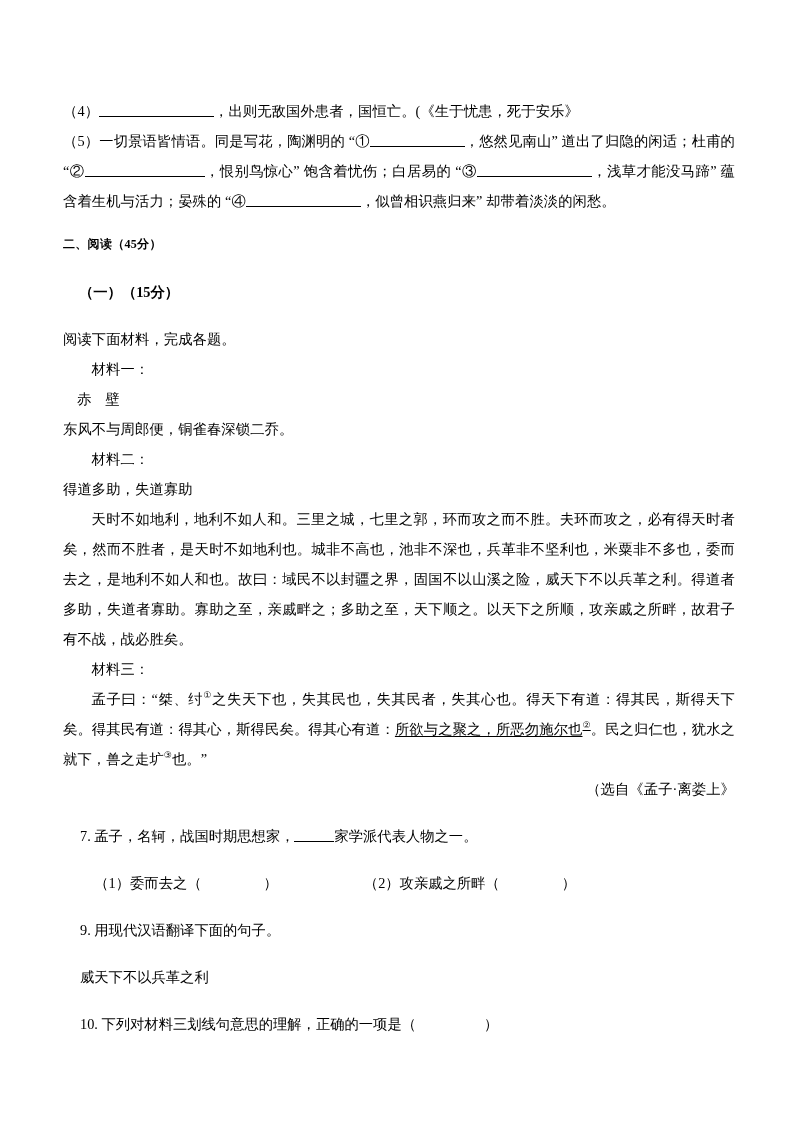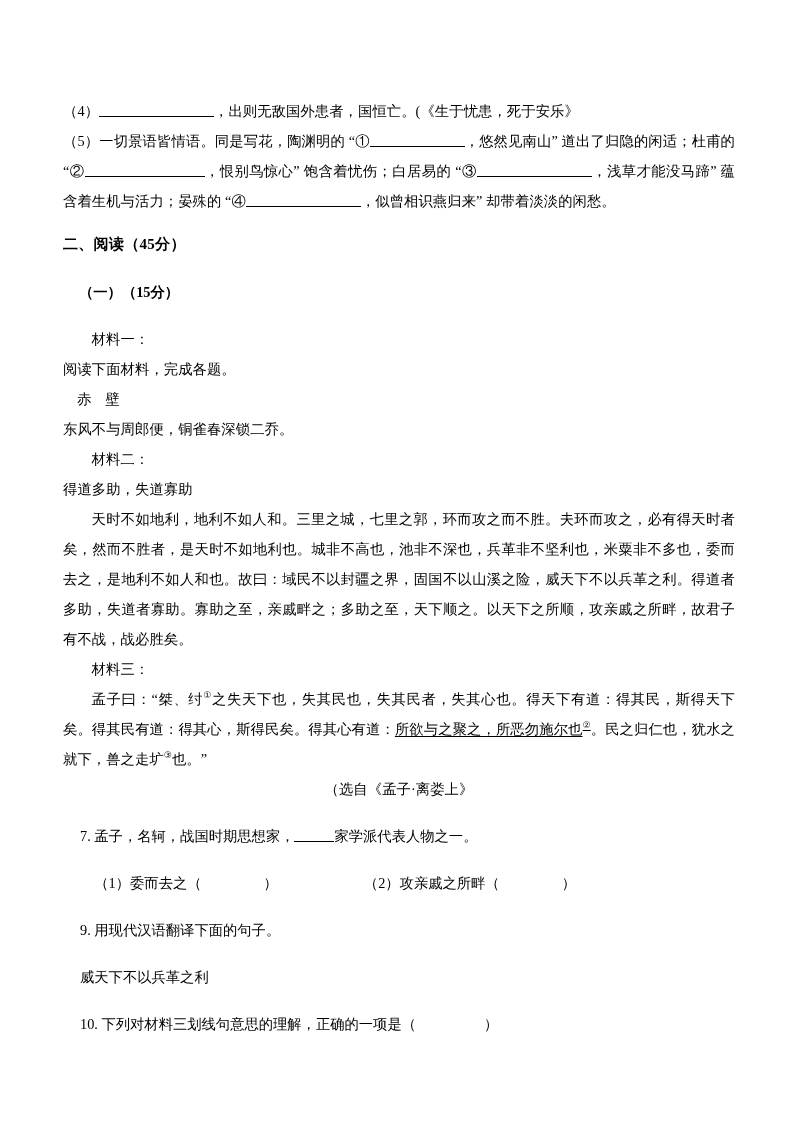--- a/index.html
+++ b/index.html
@@ -25,23 +25,23 @@
     font-size: 14.3px;
     line-height: 30px;
     text-align: justify;
     text-justify: inter-character;
     letter-spacing: 0.1px;
     margin: 0;
   }
   .indent2 { text-indent: 2em; }
   .indent1 { text-indent: 1em; }
   .center { text-align: left; }
-  .right { text-align: center; }
+  .right { text-align: right; }
   .sect-title {
-    font-size: 15px;
+    font-size: 12px;
     font-weight: bold;
     line-height: 32px;
     margin: 0;
     letter-spacing: 0.3px;
   }
   .sub-title {
     font-size: 14.3px;
     font-weight: bold;
     line-height: 32px;
     margin: 16px;
@@ -75,23 +75,23 @@
   <p class="para">
     <span>（4）</span><span class="blank-s w115"></span><span>，出则无敌国外患者，国恒亡。(《生于忧患，死于安乐》</span>
   </p>
 
   <p class="para">
     <span>（5）</span><span>一切景语皆情语。同是写花，陶渊明的 “①</span><span class="blank-s w95"></span><span>，悠然见南山” 道出了归隐的闲适；杜甫的 “②</span><span class="blank-s w120"></span><span>，恨别鸟惊心” 饱含着忧伤；白居易的 “③</span><span class="blank-s w115"></span><span>，浅草才能没马蹄” 蕴含着生机与活力；晏殊的 “④</span><span class="blank-s w115"></span><span>，似曾相识燕归来” 却带着淡淡的闲愁。</span>
   </p>
 
   <p class="sect-title mt-sect">二、阅读（45分）</p>
   <p class="sub-title">（一）（15分）</p>
+  <p class="para">阅读下面材料，完成各题。</p>
+
   <p class="para indent2">材料一：</p>
-
-  <p class="para">阅读下面材料，完成各题。</p>
   <p class="para center"><span class="poem-title">赤壁</span></p>
   <p class="para center">东风不与周郎便，铜雀春深锁二乔。</p>
 
   <p class="para indent2">材料二：</p>
   <p class="para center">得道多助，失道寡助</p>
   <p class="para indent2">天时不如地利，地利不如人和。三里之城，七里之郭，环而攻之而不胜。夫环而攻之，必有得天时者矣，然而不胜者，是天时不如地利也。城非不高也，池非不深也，兵革非不坚利也，米粟非不多也，委而去之，是地利不如人和也。故曰：域民不以封疆之界，固国不以山溪之险，威天下不以兵革之利。得道者多助，失道者寡助。寡助之至，亲戚畔之；多助之至，天下顺之。以天下之所顺，攻亲戚之所畔，故君子有不战，战必胜矣。</p>
 
   <p class="para indent2">材料三：</p>
   <p class="para indent2"><span>孟子曰：“桀、纣</span><span class="sup">①</span><span>之失天下也，失其民也，失其民者，失其心也。得天下有道：得其民，斯得天下矣。得其民有道：得其心，斯得民矣。得其心有道：</span><span class="u-line">所欲与之聚之，所恶勿施尔也</span><span class="sup u-line">②</span><span>。民之归仁也，犹水之就下，兽之走圹</span><span class="sup">③</span><span>也。”</span></p>
   <p class="para right">（选自《孟子·离娄上》</p>

